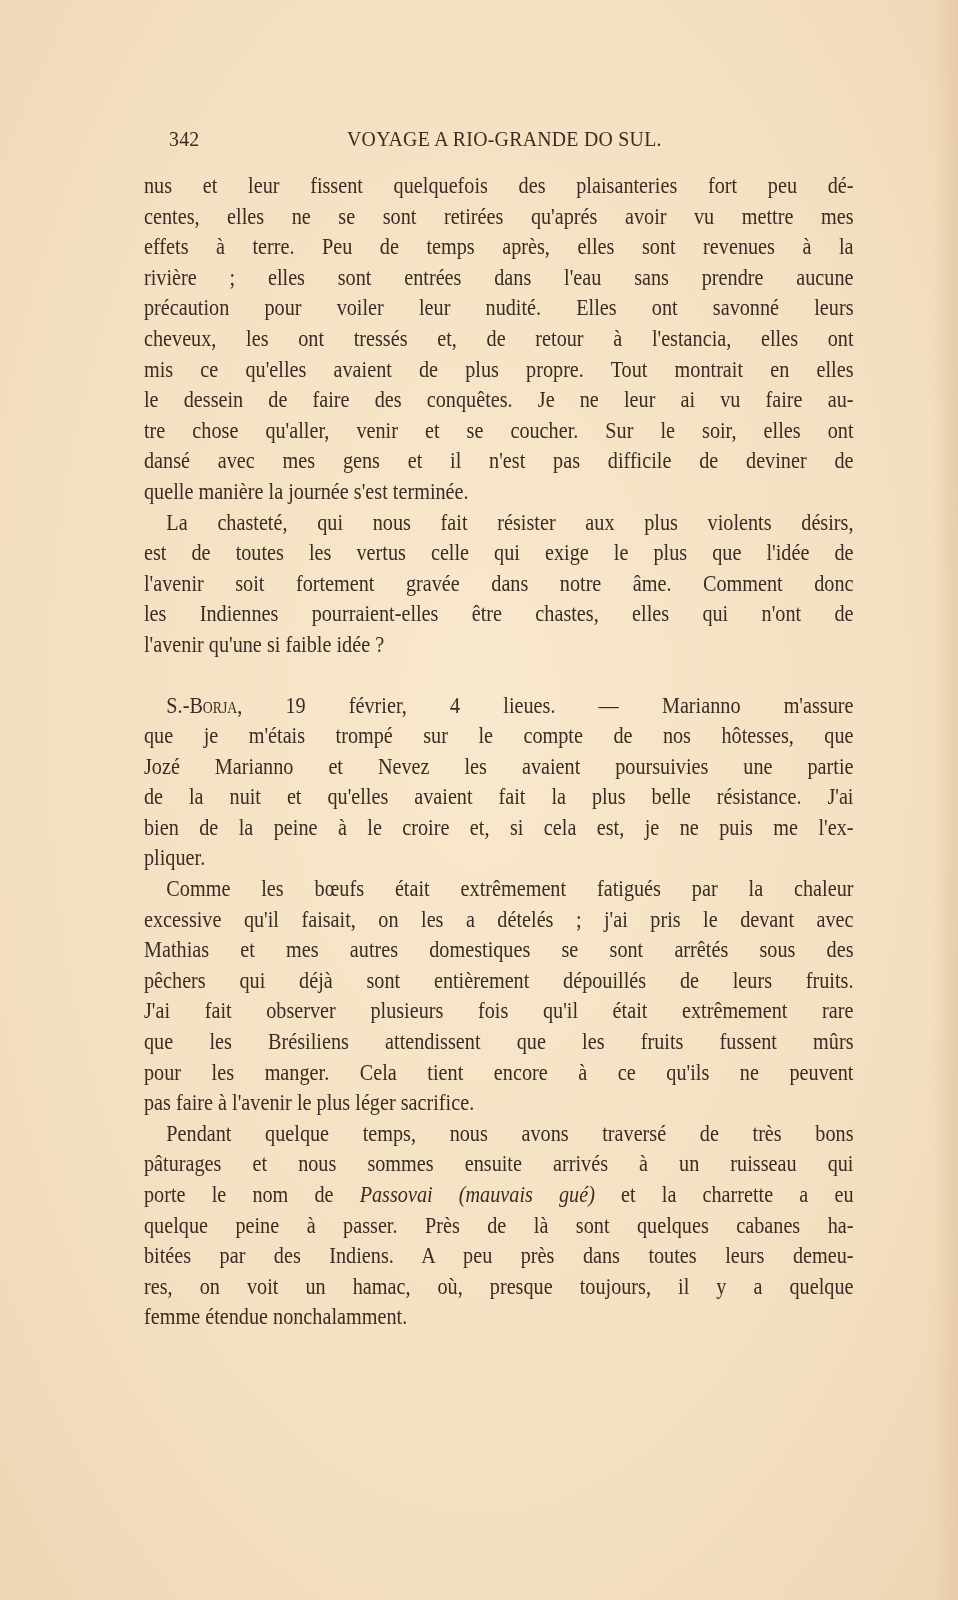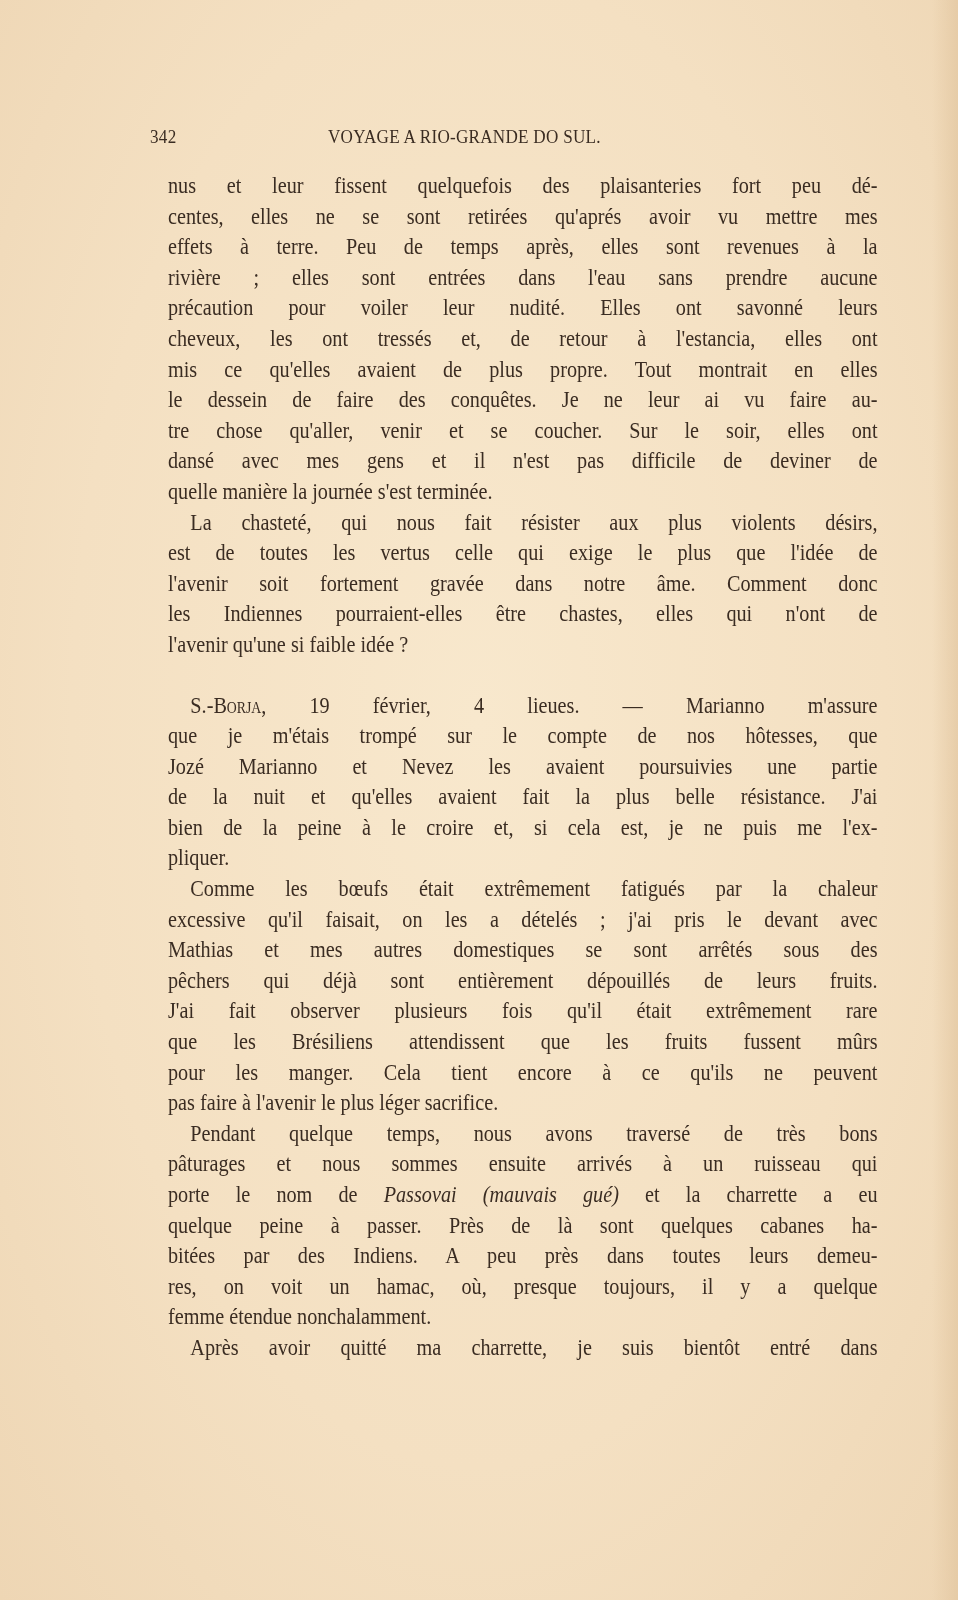--- a/index.html
+++ b/index.html
@@ -20,45 +20,45 @@
       width: 958px; height: 1600px;
     }
     .right-edge-shadow {
       position: absolute;
       right: 0; top: 0;
       width: 26px; height: 1600px;
       background: linear-gradient(to right, rgba(238,214,180,0) 0%, rgba(226,198,160,0.7) 100%);
     }
     .running-head {
       position: absolute;
-      left: 150px;
+      left: 169px;
       top: 126px;
       width: 706px;
       height: 26px;
-      font-size: 19px;
+      font-size: 22px;
       letter-spacing: 0.3px;
     }
     .page-number {
       position: absolute;
       left: 0;
       top: 0;
       transform: scaleX(0.9);
       transform-origin: left;
     }
     .running-title {
       position: absolute;
       left: 178px;
       top: 0;
       transform: scaleX(0.9);
       transform-origin: left;
       white-space: nowrap;
     }
     .body-text {
       position: absolute;
-      left: 168px;
+      left: 144px;
       top: 170px;
       width: 709px;
     }
     .line {
       height: 30.6px;
       line-height: 30.6px;
       font-size: 23.5px;
       white-space: nowrap;
       text-align: justify;
       text-align-last: justify;
@@ -132,17 +132,14 @@
     <div>
       <div class="line indent">Pendant quelque temps, nous avons traversé de très bons</div>
       <div class="line">pâturages et nous sommes ensuite arrivés à un ruisseau qui</div>
       <div class="line"><span>porte le nom de </span><span class="it">Passovai (mauvais gué)</span><span> et la charrette a eu</span></div>
       <div class="line">quelque peine à passer. Près de là sont quelques cabanes ha-</div>
       <div class="line">bitées par des Indiens. A peu près dans toutes leurs demeu-</div>
       <div class="line">res, on voit un hamac, où, presque toujours, il y a quelque</div>
       <div class="line last">femme étendue nonchalamment.</div>
     </div>
 
-    <div>
-      <div class="line indent">Après avoir quitté ma charrette, je suis bientôt entré dans</div>
-    </div>
   </div>
 </div>
 
 </body></html>

